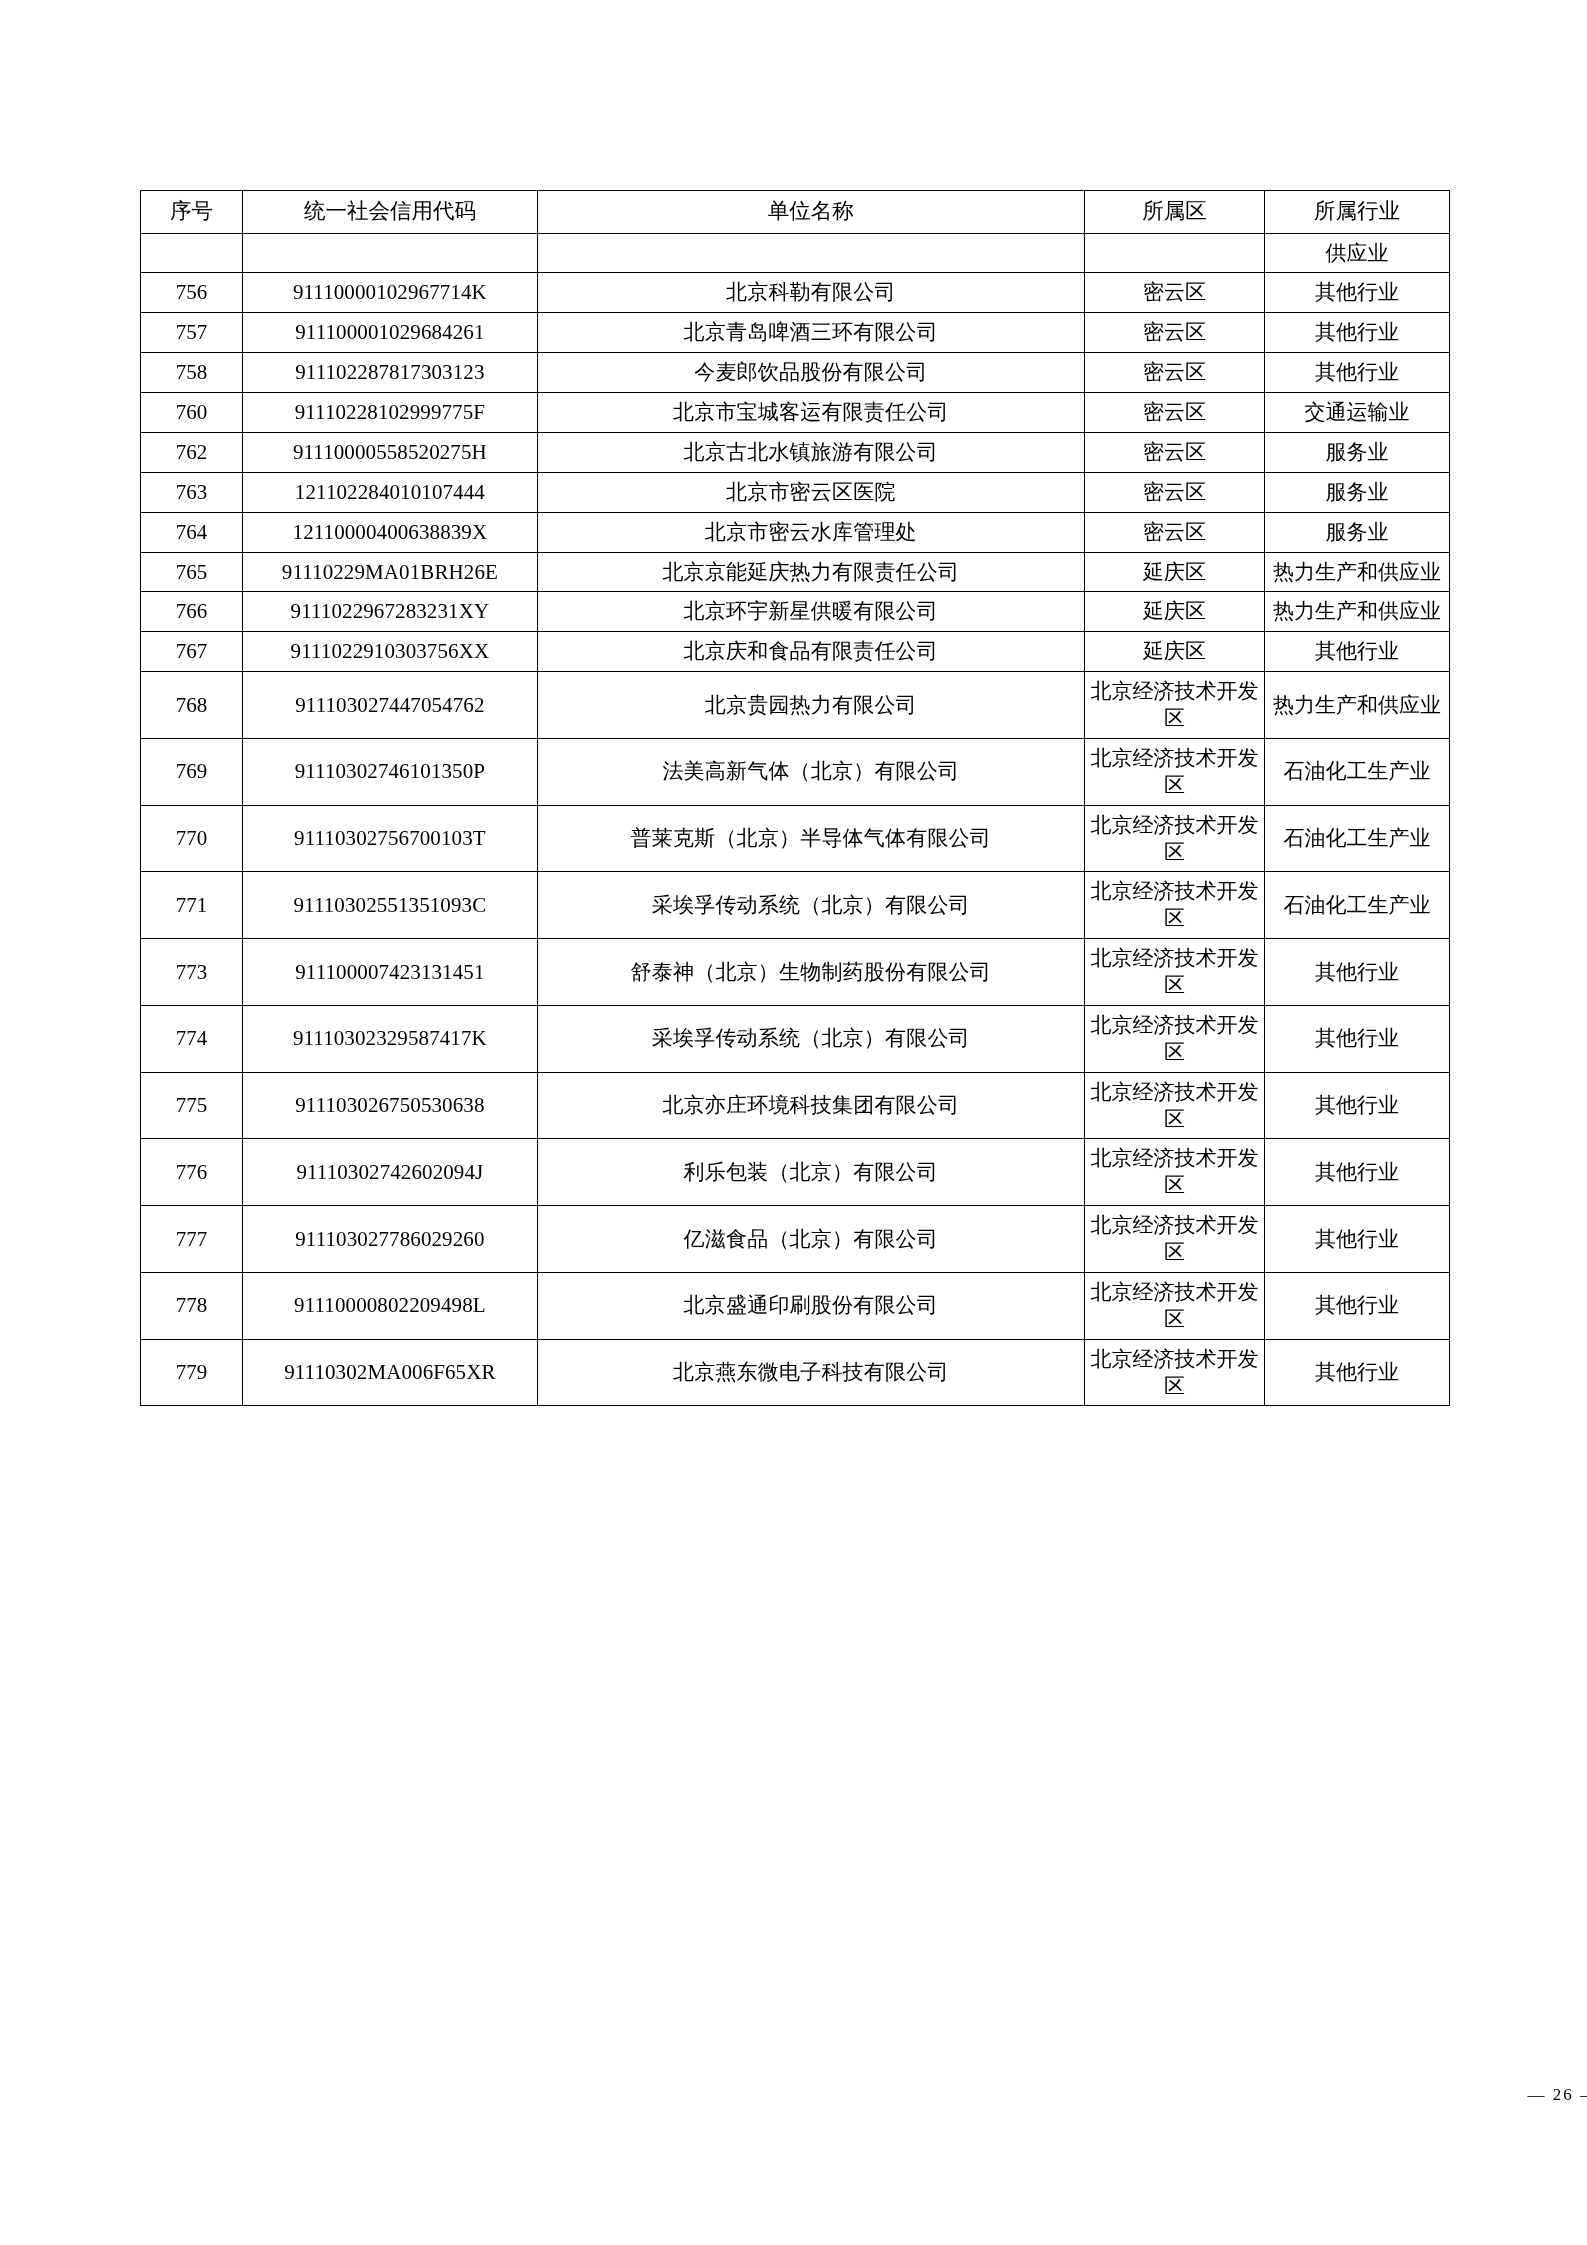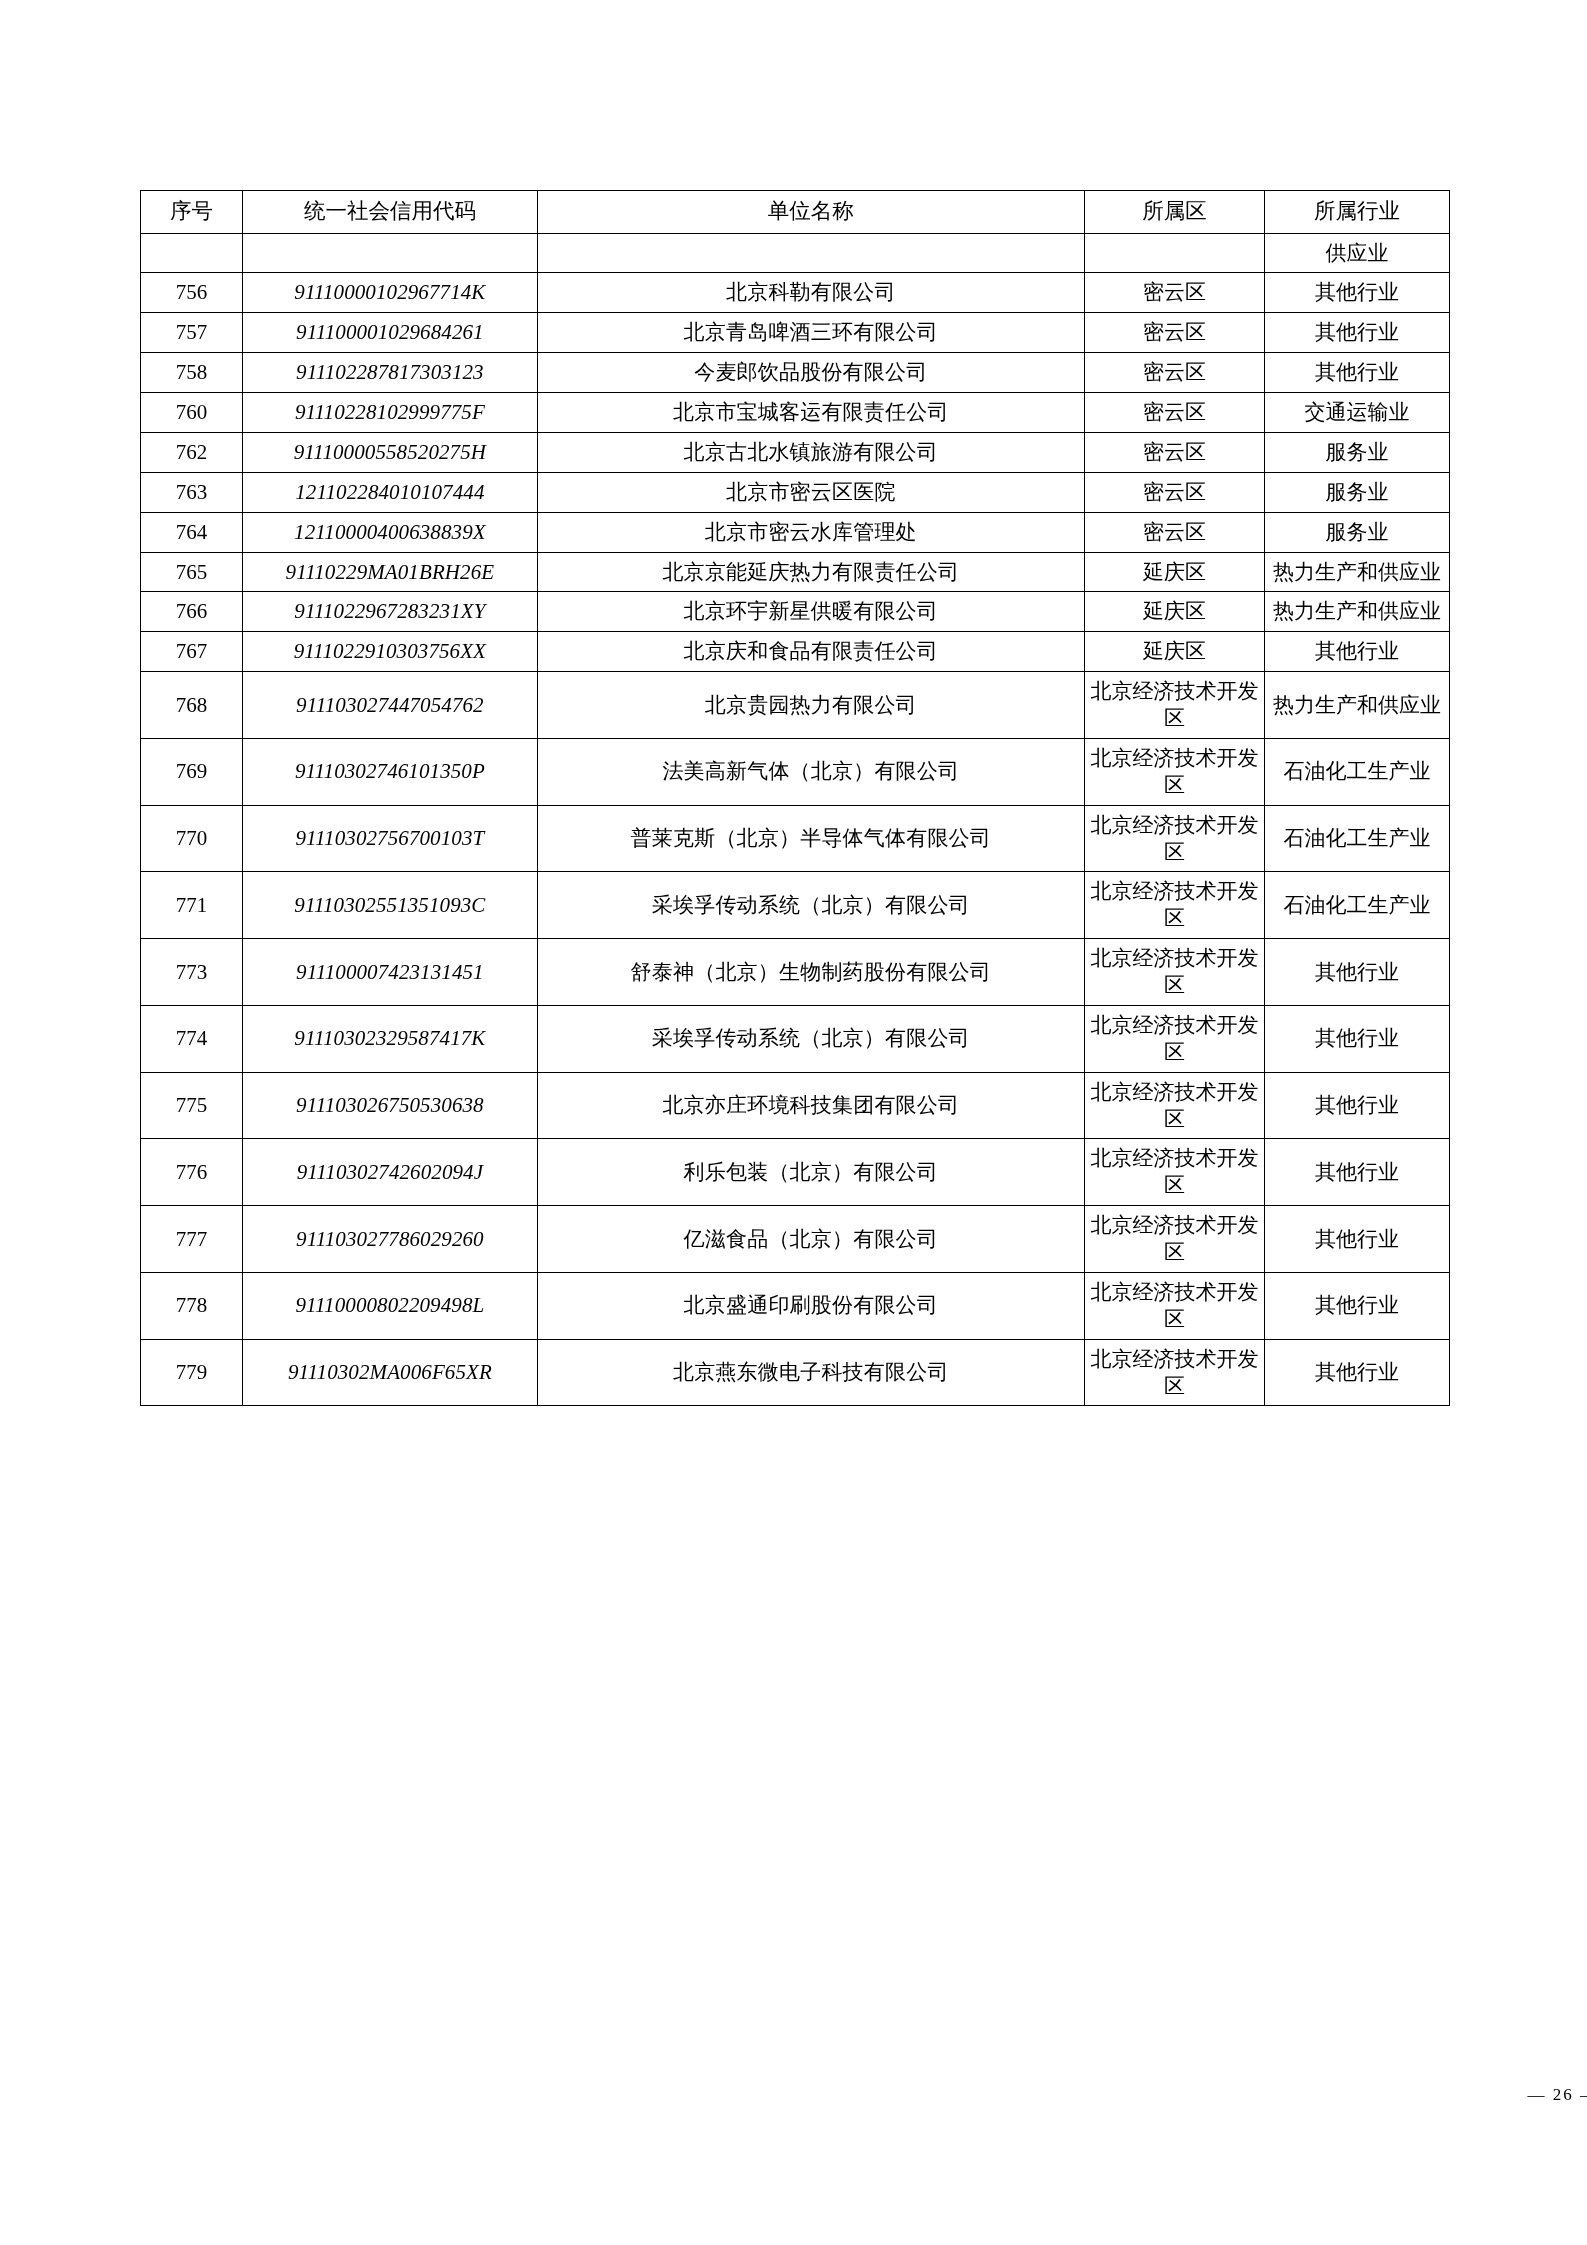--- a/index.html
+++ b/index.html
@@ -46,21 +46,20 @@
     font-size: 21.5px;
     padding: 7px 2px;
   }
   col.c-seq { width: 84px; }
   col.c-code { width: 242px; }
   col.c-name { width: 450px; }
   col.c-district { width: 148px; }
   col.c-industry { width: 152px; }
   .cell-code {
     letter-spacing: 0.1px;
-    font-style: italic;
   }
   .cell-name {
     letter-spacing: 0.2px;
   }
   .two-line {
     line-height: 1.3;
   }
   .footer {
     position: absolute;
     left: 0;

